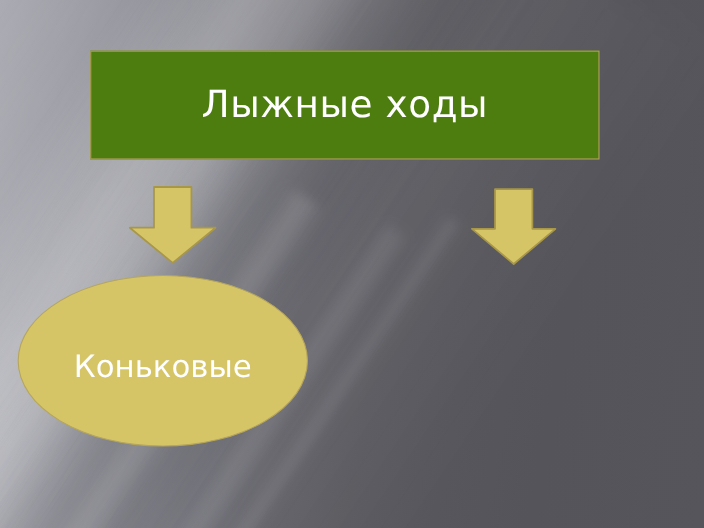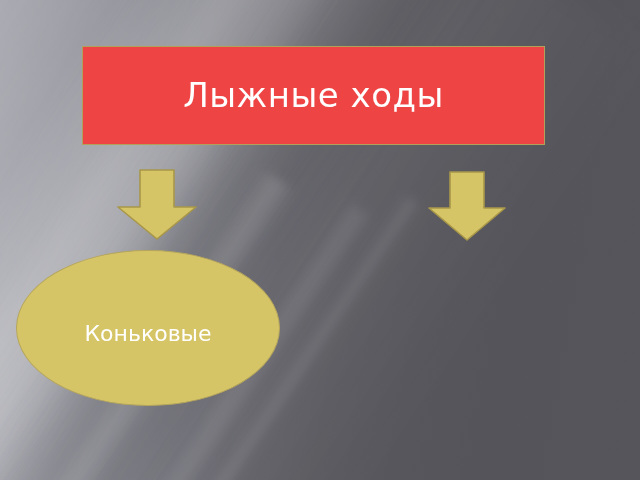--- a/index.html
+++ b/index.html
@@ -133,21 +133,21 @@
   }
 
   
   .title-box {
     position: absolute;
     left: 82px;
     top: 46px;
     width: 463px;
     height: 99px;
     box-sizing: border-box;
-    background: #ef4444;
+    background: #4d7c0f;
     border: 1px solid #b0a05a;
     display: flex;
     align-items: center;
     justify-content: center;
   }
   .title-text {
     color: #ffffff;
     font-size: 34px;
     line-height: 1.1;
     letter-spacing: 0.5px;
@@ -181,21 +181,21 @@
     height: 156px;
   }
   .ellipse-right {
     left: 358px;
     top: 249px;
     width: 238px;
     height: 159px;
   }
   .ellipse-text {
     color: #ffffff;
-    font-size: 22px;
+    font-size: 28px;
     line-height: 1.35;
     text-align: center;
   }
   .ellipse-left .ellipse-text {
     position: relative;
     top: 6px;
   }
   .ellipse-right .ellipse-text {
     position: relative;
     top: -2px;

